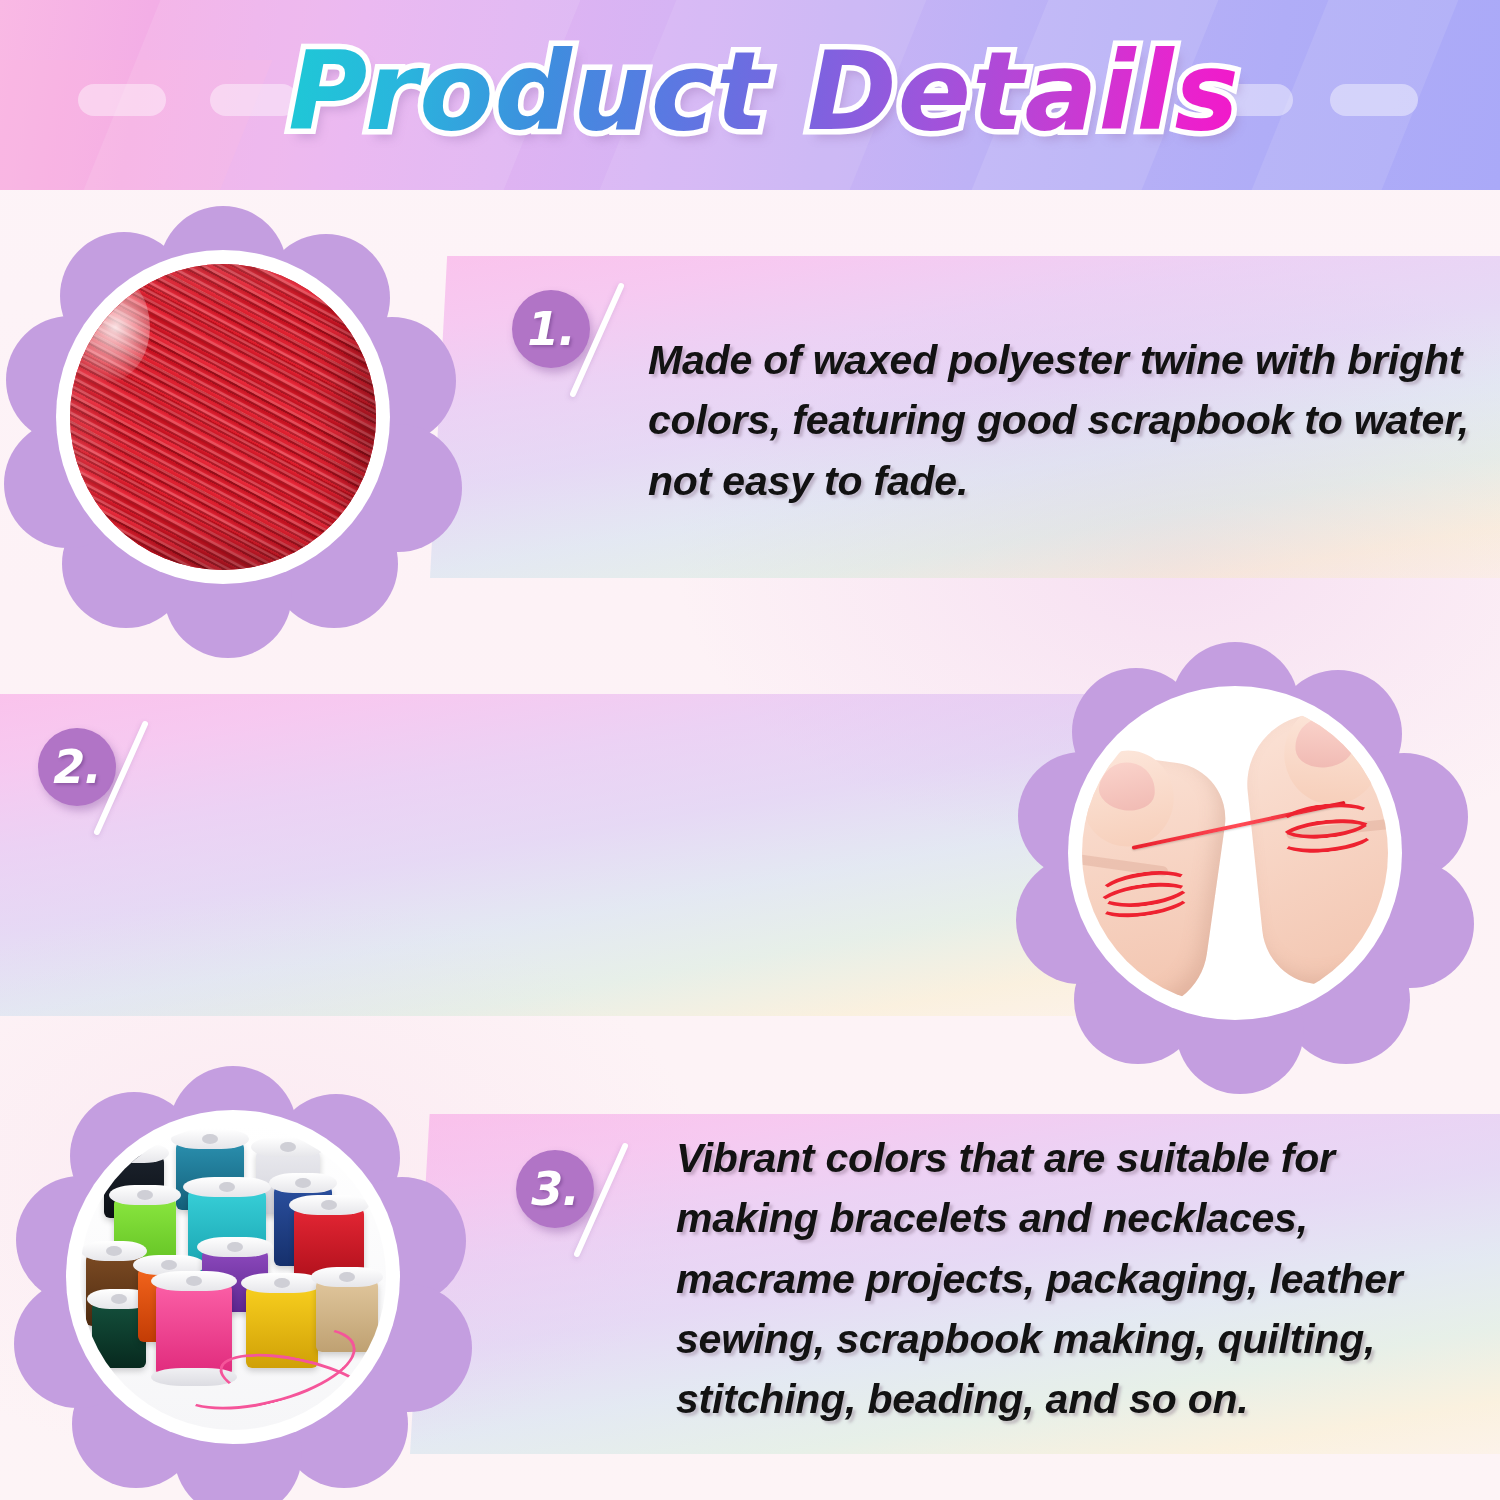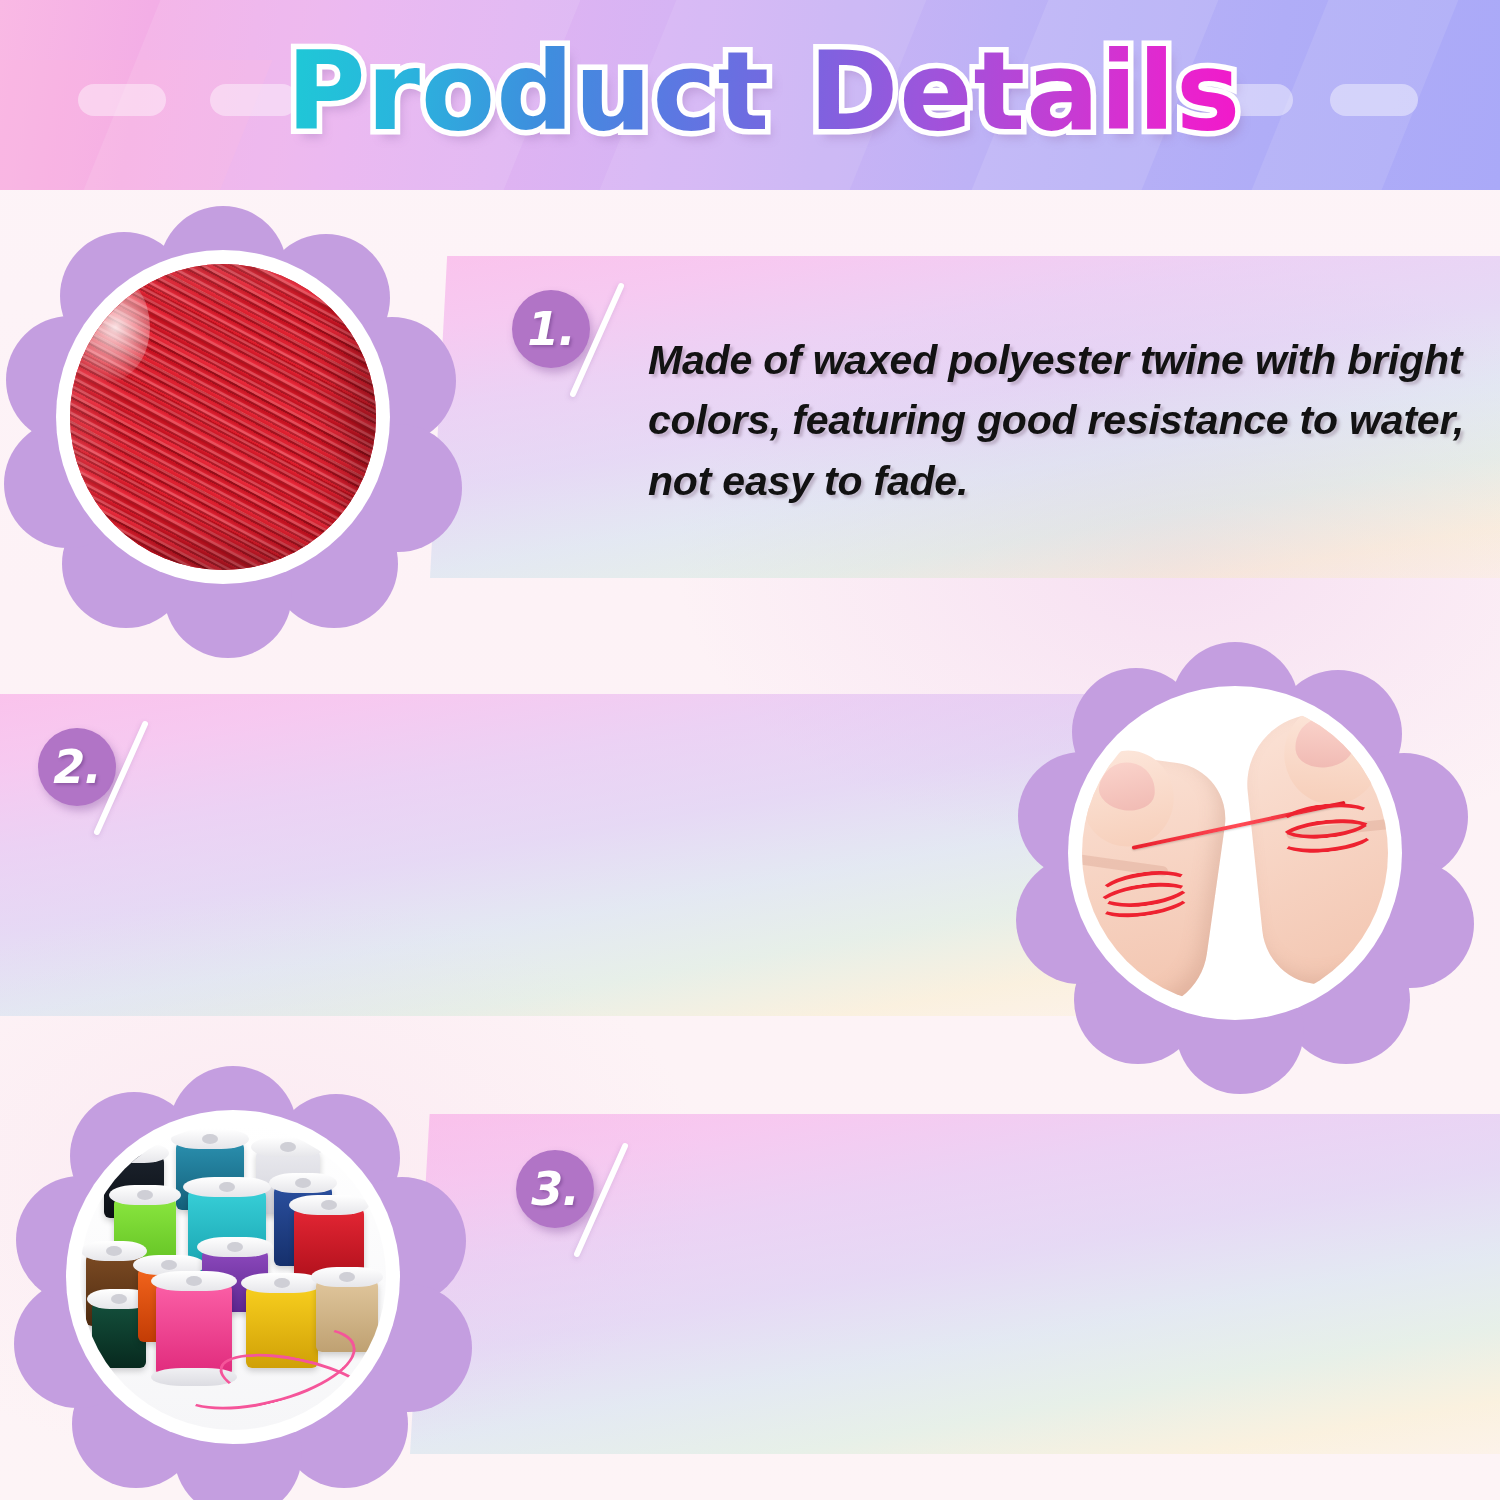--- a/index.html
+++ b/index.html
@@ -68,20 +68,21 @@
     width: 1500px;
     text-align: center;
     line-height: 1;
   }
   .title {
     display: inline-block;
     position: relative;
     font-family: "DejaVu Sans", sans-serif;
     font-size: 108px;
     font-weight: bold;
+    font-style: italic;
     letter-spacing: 1px;
     margin-left: 28px;
   }
   .title .fill {
     background: linear-gradient(96deg,
         #1ec9d6 0%,
         #29b6dd 12%,
         #3e8ede 27%,
         #5a79e2 40%,
         #7a64e0 54%,
@@ -409,21 +410,21 @@
       <div class="white-ring"></div>
       <div class="photo">
         <div class="ph-twine">
           <span class="notch"></span>
         </div>
       </div>
     </div>
 
     <div class="badge b1">1.</div>
     <div class="slash s1s"></div>
-    <div class="body-text t1">Made of waxed polyester twine with bright colors, featuring good resistance to water, not easy to fade.</div>
+    <div class="body-text t1">Made of waxed polyester twine with bright colors, featuring good scrapbook to water, not easy to fade.</div>
   </div>
 
   <div class="row row2">
     <div class="band band-2"></div>
 
     <div class="photo-frame pf-2">
       <div class="scallop">
         <i style="left:141px;  top:-6px;"></i>
         <i style="left:244px;  top:22px;"></i>
         <i style="left:310px;  top:105px;"></i>
@@ -543,15 +544,16 @@
               <span class="hole"></span>
             </span>
           <span class="thread-tail"></span>
           <span class="thread-tail2"></span>
         </div>
       </div>
     </div>
 
     <div class="badge b3">3.</div>
     <div class="slash s3s"></div>
+    <div class="body-text t3">Vibrant colors that are suitable for making bracelets and necklaces, macrame projects, packaging, leather sewing, scrapbook making, quilting, stitching, beading, and so on.</div>
   </div>
 
 </div>
 
 </body></html>

